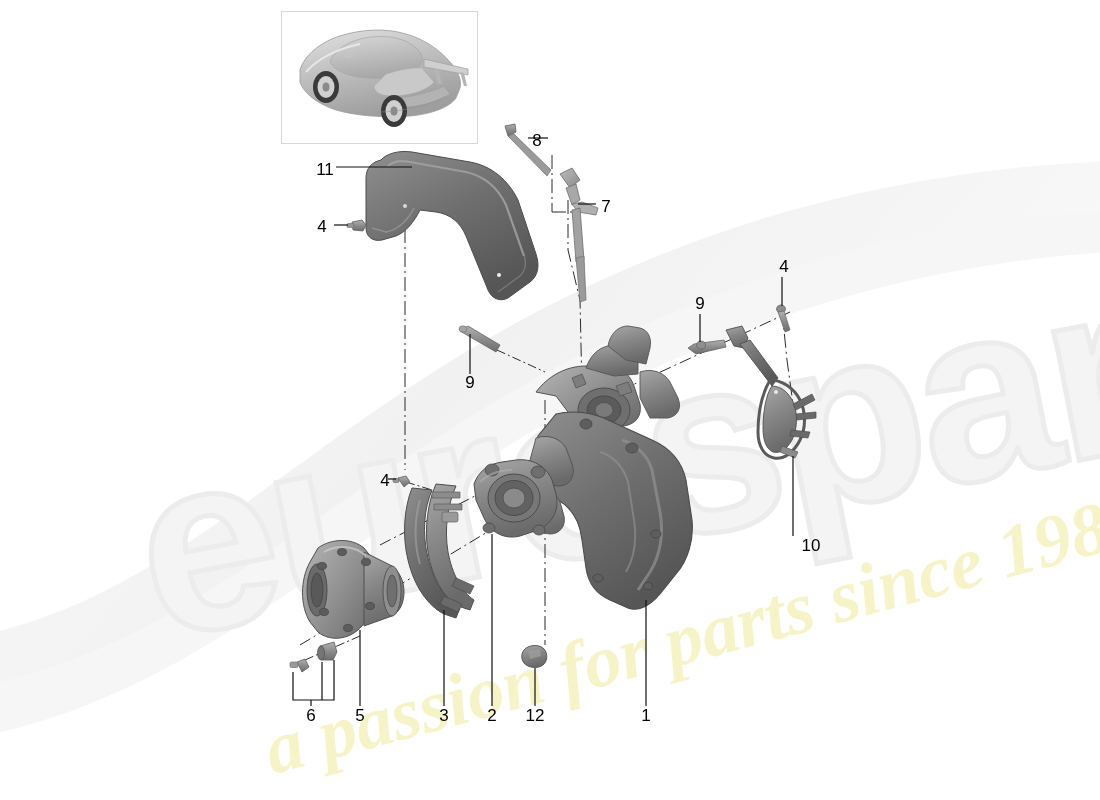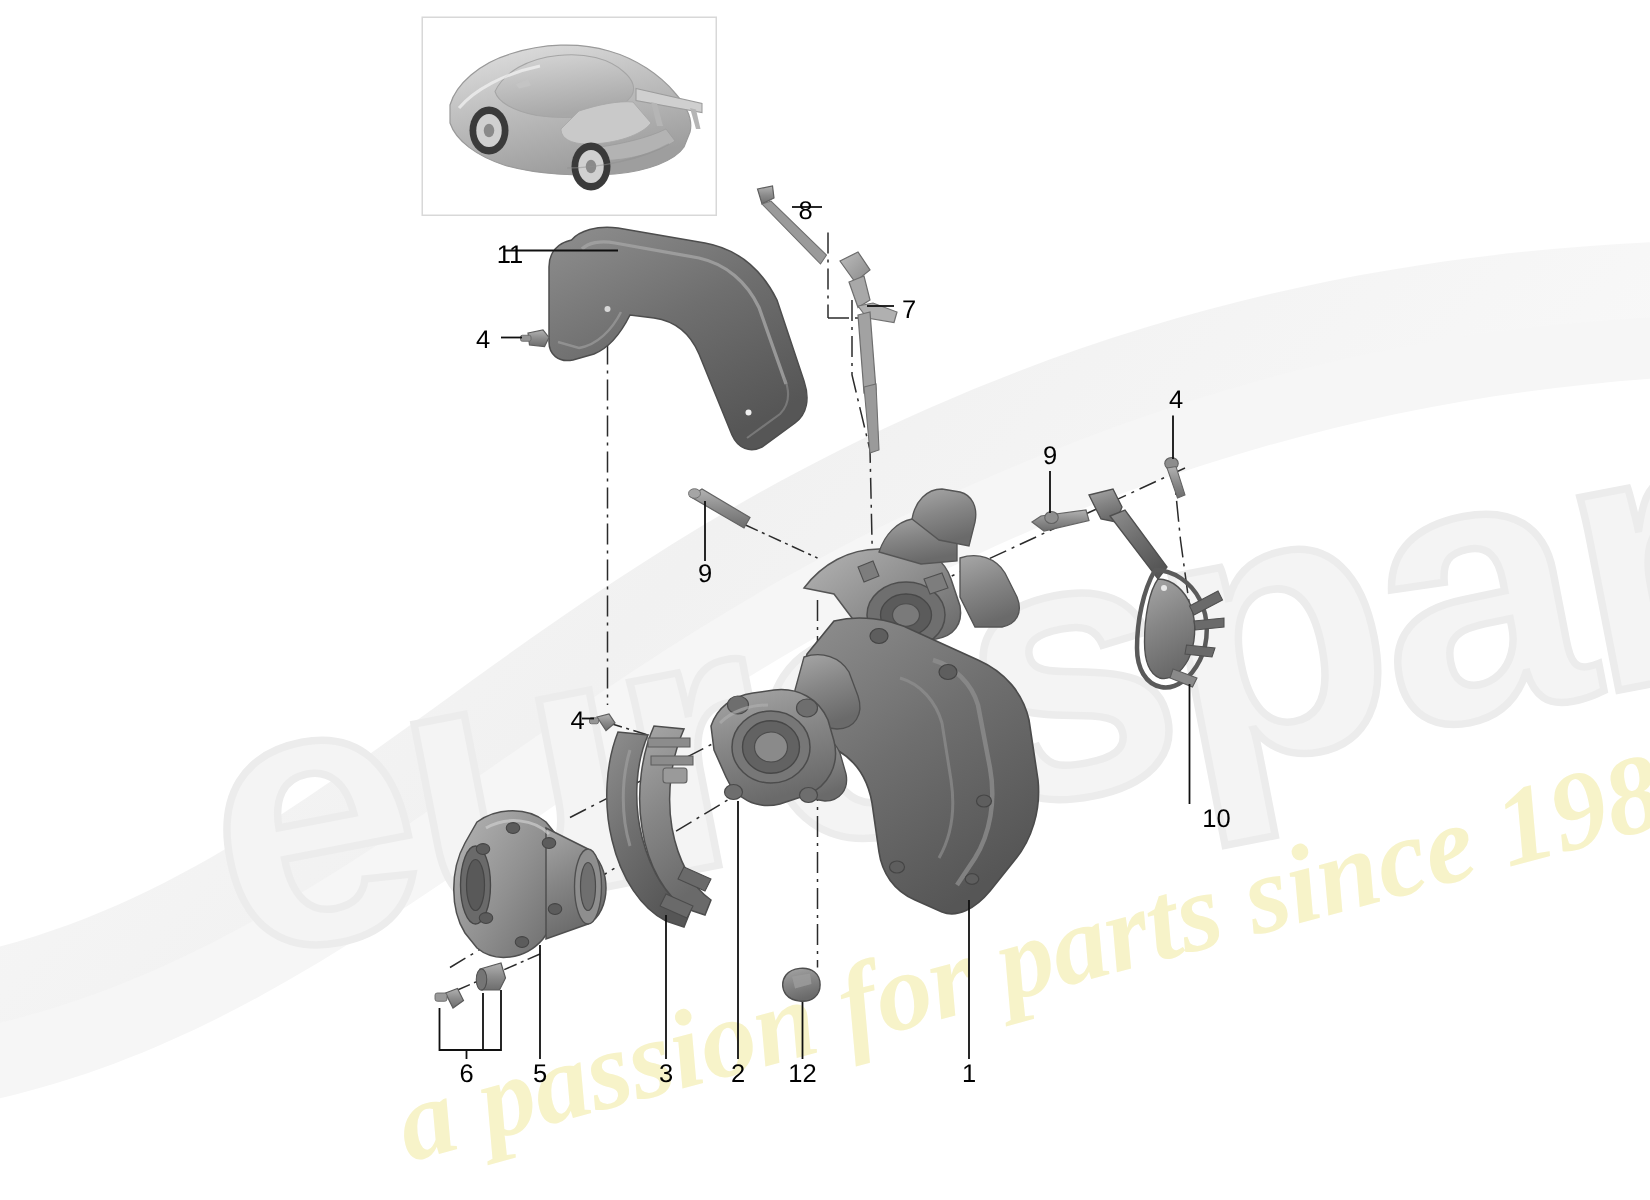--- a/index.html
+++ b/index.html
@@ -366,21 +366,21 @@
       <line x1="535" y1="706" x2="535" y2="668"></line>
       <line x1="646" y1="706" x2="646" y2="600"></line>
 
       <path d="M293 672 L293 700 L334 700 L334 660"></path>
       <line x1="311" y1="700" x2="311" y2="706"></line>
       <line x1="322" y1="662" x2="322" y2="700"></line>
     </g>
   </svg>
 
   <div id="callout-layer">
-    <span class="cal c" style="left:340px;top:161px;">11</span>
+    <span class="cal c" style="left:325px;top:161px;">11</span>
     <span class="cal c" style="left:322px;top:218px;">4</span>
     <span class="cal c" style="left:537px;top:132px;">8</span>
     <span class="cal c" style="left:606px;top:198px;">7</span>
     <span class="cal c" style="left:784px;top:258px;">4</span>
     <span class="cal c" style="left:700px;top:295px;">9</span>
     <span class="cal c" style="left:470px;top:374px;">9</span>
     <span class="cal c" style="left:385px;top:472px;">4</span>
     <span class="cal c" style="left:795px;top:537px;margin-left:16px;">10</span>
     <span class="cal c" style="left:311px;top:707px;">6</span>
     <span class="cal c" style="left:360px;top:707px;">5</span>

